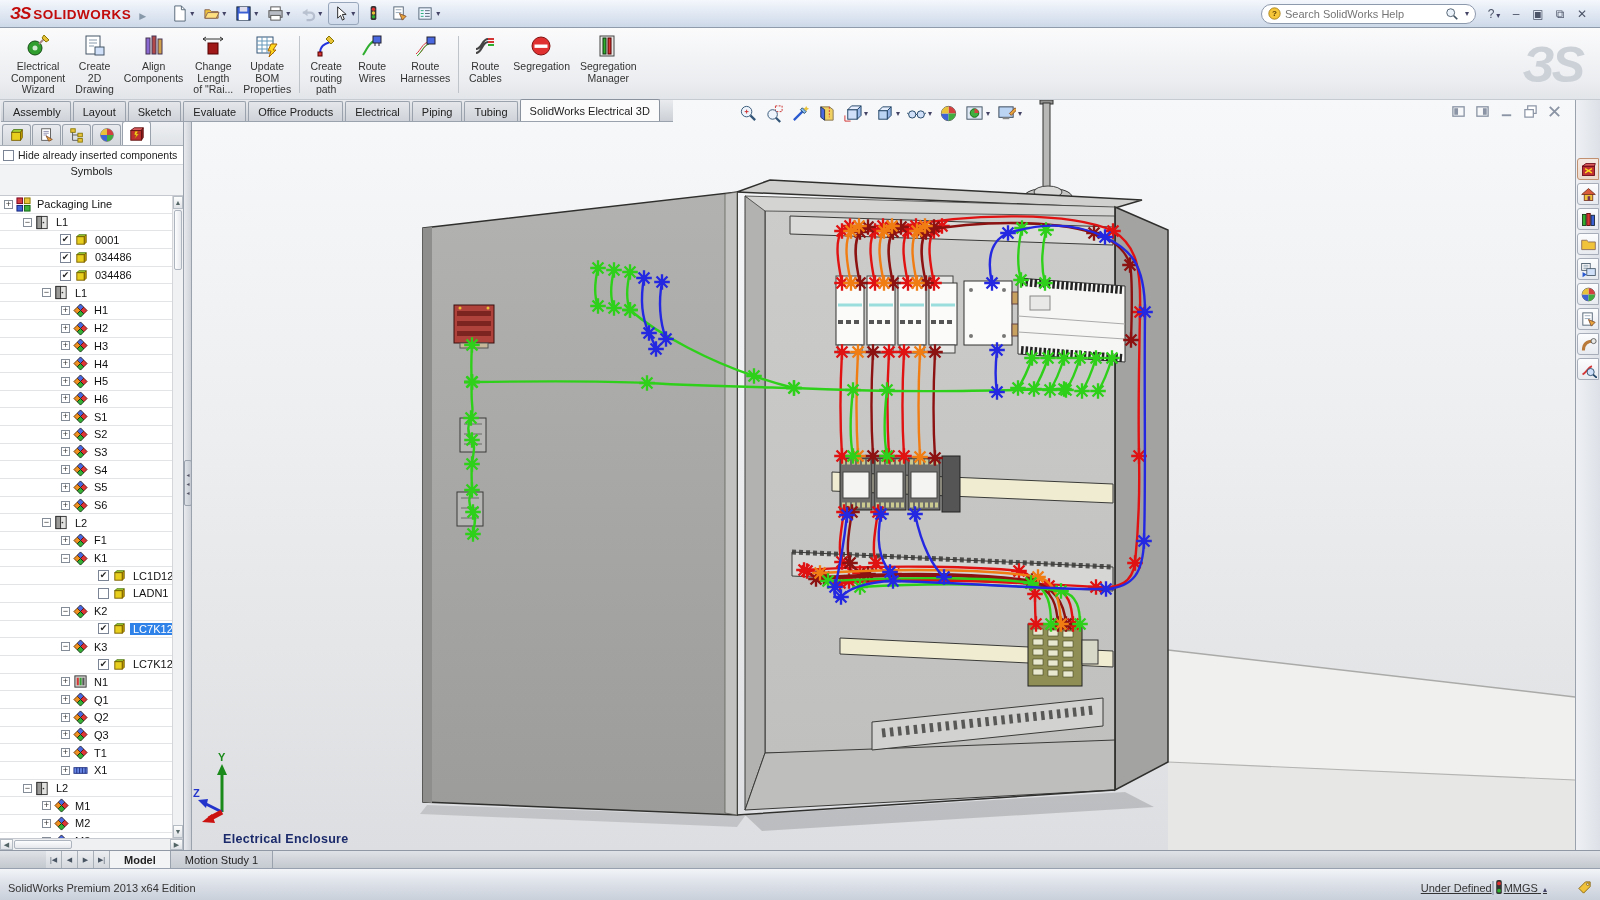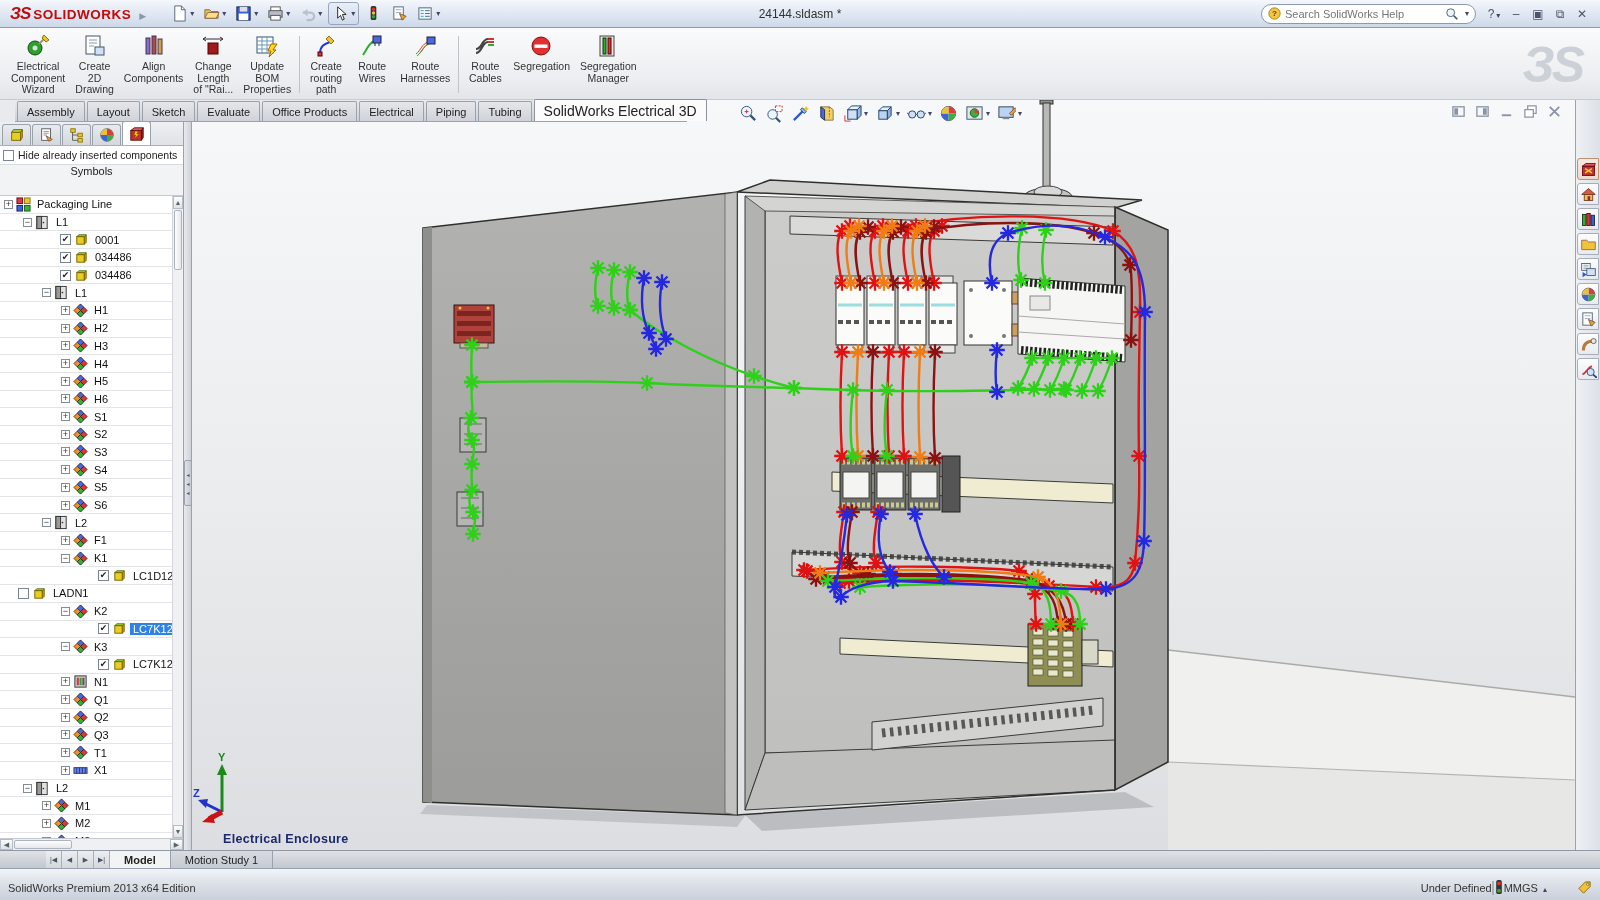--- a/index.html
+++ b/index.html
@@ -39,26 +39,26 @@
     color:#ccd1d8;letter-spacing:-3px;pointer-events:none;}
 
   
   #main{position:relative;height:750px;background:#e8eaed;}
   #viewport{position:absolute;left:192px;top:0;right:25px;bottom:0;
     background:linear-gradient(#f7f8f9 0%,#eceeef 45%,#dcdee1 100%);overflow:hidden;}
   #scene{width:100%;height:100%;display:block;}
   #scene-label{position:absolute;left:8px;bottom:4px;color:#1b2a6b;font-weight:bold;
     font-size:12.5px;letter-spacing:.3px;padding-left:23px;}
 
-  #tabstrip{position:absolute;left:15px;top:0;width:672px;height:22px;display:flex;align-items:flex-end;
+  #tabstrip{position:absolute;left:1px;top:0;width:672px;height:22px;display:flex;align-items:flex-end;
     background:linear-gradient(#e9ebee,#ccd0d6);border-bottom:1px solid #9aa2ad;}
   .ctab{height:20px;display:flex;align-items:center;padding:0 9px;font-size:11px;color:#222;
     background:linear-gradient(#e4e6ea,#cfd3d9);border:1px solid #9aa2ad;border-bottom:none;
     border-radius:2px 2px 0 0;margin-left:2px;white-space:nowrap;cursor:default;}
-  .ctab.active{background:#fbfbfc;height:22px;font-size:14px;border-color:#8a929d;}
+  .ctab.active{background:#fbfbfc;height:22px;font-size:11px;border-color:#8a929d;}
 
   #headsup{position:absolute;left:738px;top:3px;display:flex;align-items:center;gap:5px;}
   .hbtn{display:inline-flex;align-items:center;padding:1px;border-radius:2px;cursor:default;}
 
   #docctrls{position:absolute;top:4px;right:38px;display:flex;align-items:center;gap:9px;}
 
   #leftpanel{position:absolute;left:0;top:22px;width:184px;bottom:0;background:#fff;
     border-right:1px solid #9aa2ad;display:flex;flex-direction:column;}
   #ptabs{display:flex;align-items:flex-end;height:24px;background:linear-gradient(#eef0f3,#dfe2e6);
     border-bottom:1px solid #aab0b8;padding-left:2px;}
@@ -108,21 +108,21 @@
     display:flex;align-items:stretch;padding-left:46px;}
   .navbtn{width:16px;display:flex;align-items:center;justify-content:center;font-size:7px;color:#4a5563;
     border-right:1px solid #aab0b8;background:linear-gradient(#eceef1,#d4d8dd);}
   .mtab{display:flex;align-items:center;padding:0 14px;font-size:11px;color:#222;
     border-right:1px solid #9aa2ad;background:linear-gradient(#d8dbe0,#c6cbd2);cursor:default;}
   .mtab.active{background:#f2f3f5;font-weight:bold;}
 
   
   #statusbar{height:32px;background:linear-gradient(#f2f4f7 0%,#dfe3ea 40%,#c9d0da 100%);
     border-top:1px solid #97a0ae;display:flex;align-items:center;padding:6px 8px 0 8px;color:#333;}
-  #status-right{margin-left:auto;display:flex;align-items:center;gap:0;}
+  #status-right{margin-left:auto;display:flex;align-items:center;gap:0;text-decoration:underline;}
   .statsep{width:1px;height:14px;background:#aab2bf;}
 </style>
 </head>
 <body>
 
 <div id="titlebar">
   <div id="logo">
     <span class="mark">ЗS</span>
     <span class="word">SOLIDWORKS</span>
     <span class="collapse">▶</span>
@@ -206,21 +206,20 @@
         <span class="icon">
           <svg width="17" height="17" viewBox="0 0 18 18">
             <rect x="2" y="3" width="13" height="12" fill="#eef4ff" stroke="#567"></rect>
             <path d="M4 6h3M4 9h3M4 12h3" stroke="#2a7"></path>
             <path d="M8.5 6h5M8.5 9h5M8.5 12h5" stroke="#567"></path>
           </svg>
         </span>
         <span class="dd">▾</span>
       </span>
     </div>
-  <div id="doctitle">24144.sldasm *</div>
   <div id="tb-right">
     <div id="searchbox">
       <span class="icon">
         <svg width="13" height="13" viewBox="0 0 16 16">
             <circle cx="8" cy="8" r="7" fill="#f5c63a" stroke="#a07810"></circle>
             <text x="8" y="11.5" font-size="10" text-anchor="middle" fill="#5a3c00" font-weight="bold">?</text>
           </svg>
       </span>
       <input placeholder="Search SolidWorks Help" style="">
       <span class="icon">
@@ -1060,21 +1059,21 @@
             <span class="cbx chk">✔</span>
             <span class="icon ticon">
               <svg width="15" height="15" viewBox="0 0 16 16">
                 <polygon points="3,5 11,5 13,3 5,3" fill="#b9e03a" stroke="#3a6d00"></polygon>
                 <rect x="3" y="5" width="8" height="8" fill="#e8cf1e" stroke="#7a6000"></rect>
                 <polygon points="11,5 13,3 13,11 11,13" fill="#c8a800" stroke="#7a6000"></polygon>
               </svg>
             </span>
             <span class="tlabel">LC1D12</span>
           </div>
-          <div class="trow" style="">
+          <div class="trow" style="padding-left: 80px;">
             <span class="spc"></span>
             <span class="cbx chk"></span>
             <span class="icon ticon">
               <svg width="15" height="15" viewBox="0 0 16 16">
                 <polygon points="3,5 11,5 13,3 5,3" fill="#b9e03a" stroke="#3a6d00"></polygon>
                 <rect x="3" y="5" width="8" height="8" fill="#e8cf1e" stroke="#7a6000"></rect>
                 <polygon points="11,5 13,3 13,11 11,13" fill="#c8a800" stroke="#7a6000"></polygon>
               </svg>
             </span>
             <span class="tlabel">LADN1</span>

